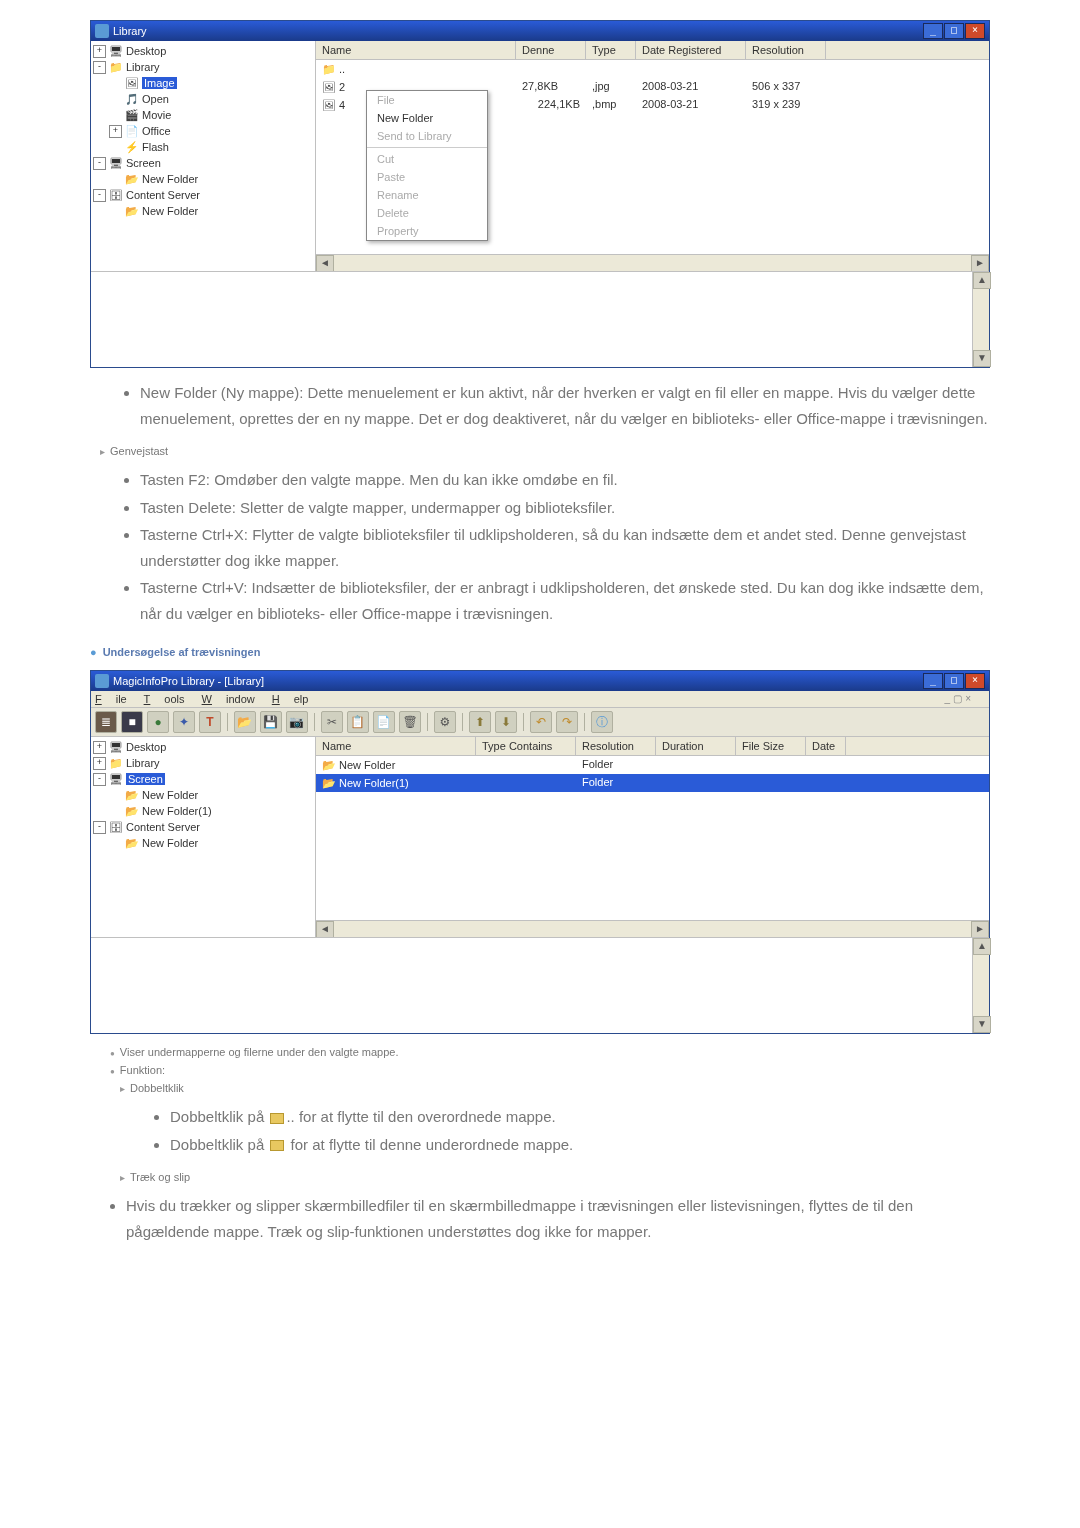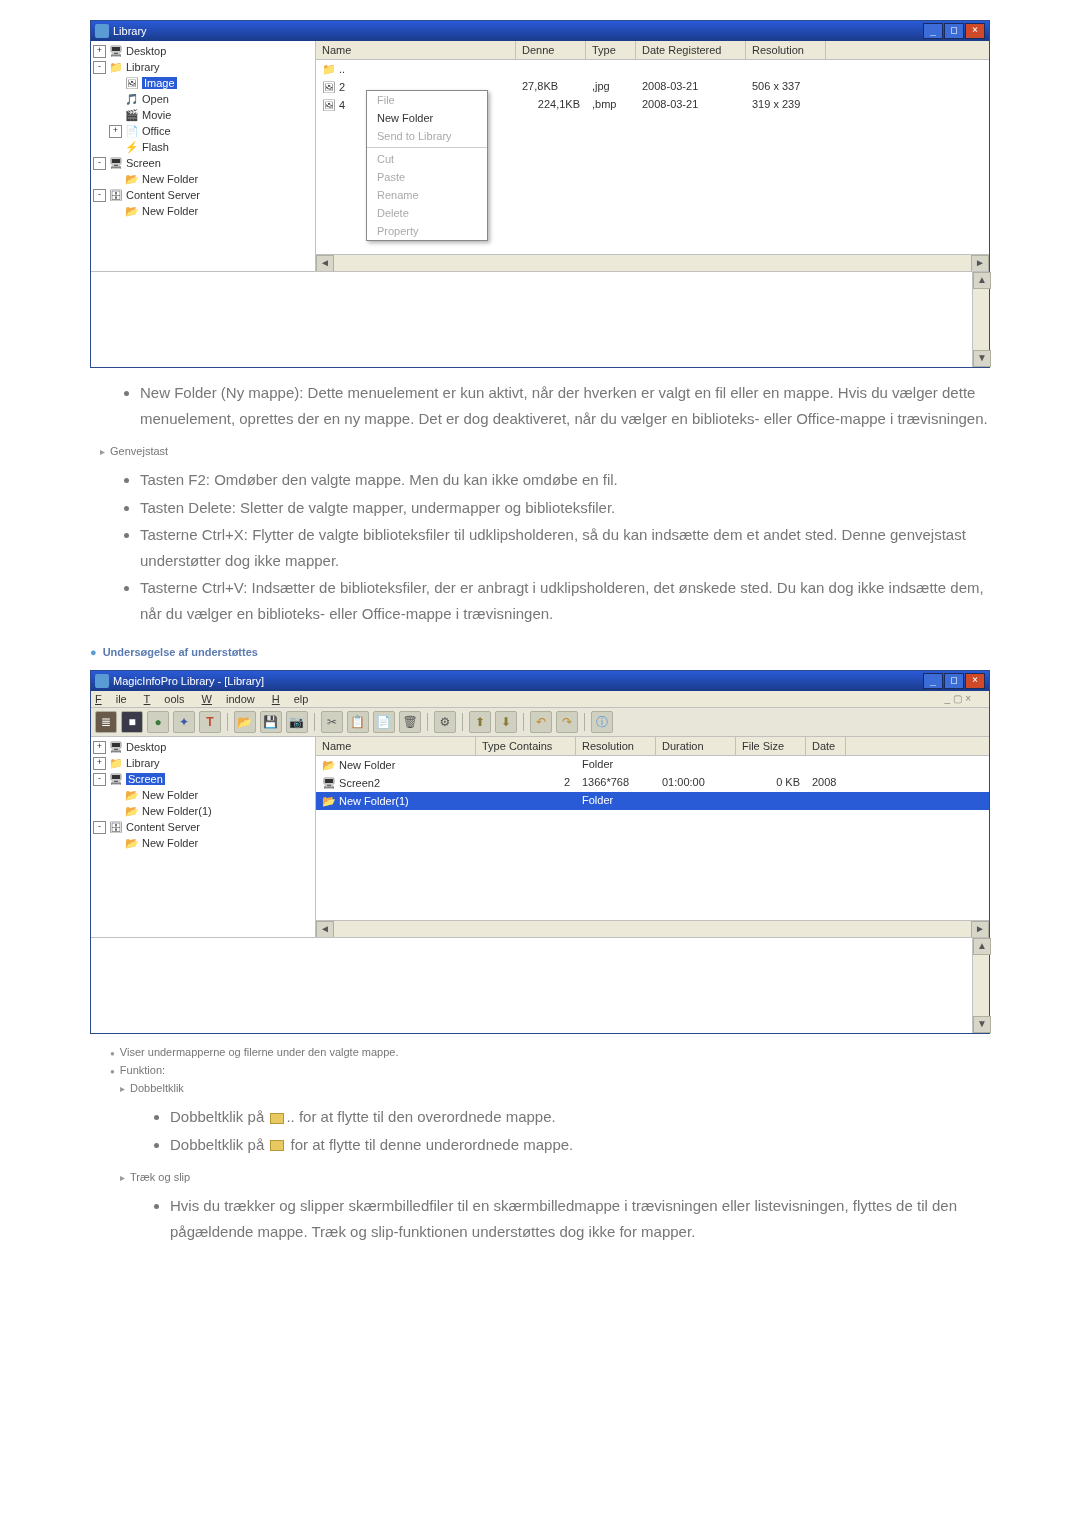--- a/index.html
+++ b/index.html
@@ -390,21 +390,21 @@
   <li>New Folder (Ny mappe): Dette menuelement er kun aktivt, når der hverken er valgt en fil eller en mappe. Hvis du vælger dette menuelement, oprettes der en ny mappe. Det er dog deaktiveret, når du vælger en biblioteks- eller Office-mappe i trævisningen.</li>
 </ul>
 <div class="sub-item arrow-marker">Genvejstast</div>
 <ul class="bullets" id="shortcuts">
     <li>Tasten F2: Omdøber den valgte mappe. Men du kan ikke omdøbe en fil.</li>
     <li>Tasten Delete: Sletter de valgte mapper, undermapper og biblioteksfiler.</li>
     <li>Tasterne Ctrl+X: Flytter de valgte biblioteksfiler til udklipsholderen, så du kan indsætte dem et andet sted. Denne genvejstast understøtter dog ikke mapper.</li>
     <li>Tasterne Ctrl+V: Indsætter de biblioteksfiler, der er anbragt i udklipsholderen, det ønskede sted. Du kan dog ikke indsætte dem, når du vælger en biblioteks- eller Office-mappe i trævisningen.</li>
   </ul>
 
-<div class="section-heading">Undersøgelse af understøttes</div>
+<div class="section-heading">Undersøgelse af trævisningen</div>
 
 <div class="screenshot-window">
   <div class="titlebar">
     <div class="titlebar-left">
       <span class="titlebar-icon"></span>
       <span>MagicInfoPro Library - [Library]</span>
     </div>
     <div class="win-controls">
       <div class="win-btn">_</div>
       <div class="win-btn">□</div>
@@ -496,28 +496,20 @@
         </div>
       <div class="list-rows" id="rows2">
           <div class="list-row">
             <div class="cell" style="width:160px"><span class="node-icon">📂</span> New Folder</div>
             <div class="cell" style="width:100px;text-align:right"></div>
             <div class="cell" style="width:80px">Folder</div>
             <div class="cell" style="width:80px"></div>
             <div class="cell" style="width:70px;text-align:right"></div>
             <div class="cell" style="width:40px"></div>
           </div>
-          <div class="list-row">
-            <div class="cell" style="width:160px"><span class="node-icon">🖥</span> Screen2</div>
-            <div class="cell" style="width:100px;text-align:right">2</div>
-            <div class="cell" style="width:80px">1366*768</div>
-            <div class="cell" style="width:80px">01:00:00</div>
-            <div class="cell" style="width:70px;text-align:right">0 KB</div>
-            <div class="cell" style="width:40px">2008</div>
-          </div>
           <div class="list-row selected">
             <div class="cell" style="width:160px"><span class="node-icon">📂</span> New Folder(1)</div>
             <div class="cell" style="width:100px;text-align:right"></div>
             <div class="cell" style="width:80px">Folder</div>
             <div class="cell" style="width:80px"></div>
             <div class="cell" style="width:70px;text-align:right"></div>
             <div class="cell" style="width:40px"></div>
           </div>
         </div>
       <div class="hscroll">
@@ -535,15 +527,15 @@
 </div>
 
 <div class="sub-item dot-marker" style="margin-left:20px">Viser undermapperne og filerne under den valgte mappe.</div>
 <div class="sub-item dot-marker" style="margin-left:20px">Funktion:</div>
 <div class="sub-item arrow-marker indent-1">Dobbeltklik</div>
 <ul class="bullets" style="margin-left:80px">
   <li>Dobbeltklik på <span class="small-folder-icon"></span>.. for at flytte til den overordnede mappe.</li>
   <li>Dobbeltklik på <span class="small-folder-icon"></span> for at flytte til denne underordnede mappe.</li>
 </ul>
 <div class="sub-item arrow-marker indent-1">Træk og slip</div>
-<ul class="bullets" style="margin-left:80px">
+<ul class="bullets" style="margin-left:36px">
   <li>Hvis du trækker og slipper skærmbilledfiler til en skærmbilledmappe i trævisningen eller listevisningen, flyttes de til den pågældende mappe. Træk og slip-funktionen understøttes dog ikke for mapper.</li>
 </ul>
 
 </body></html>

